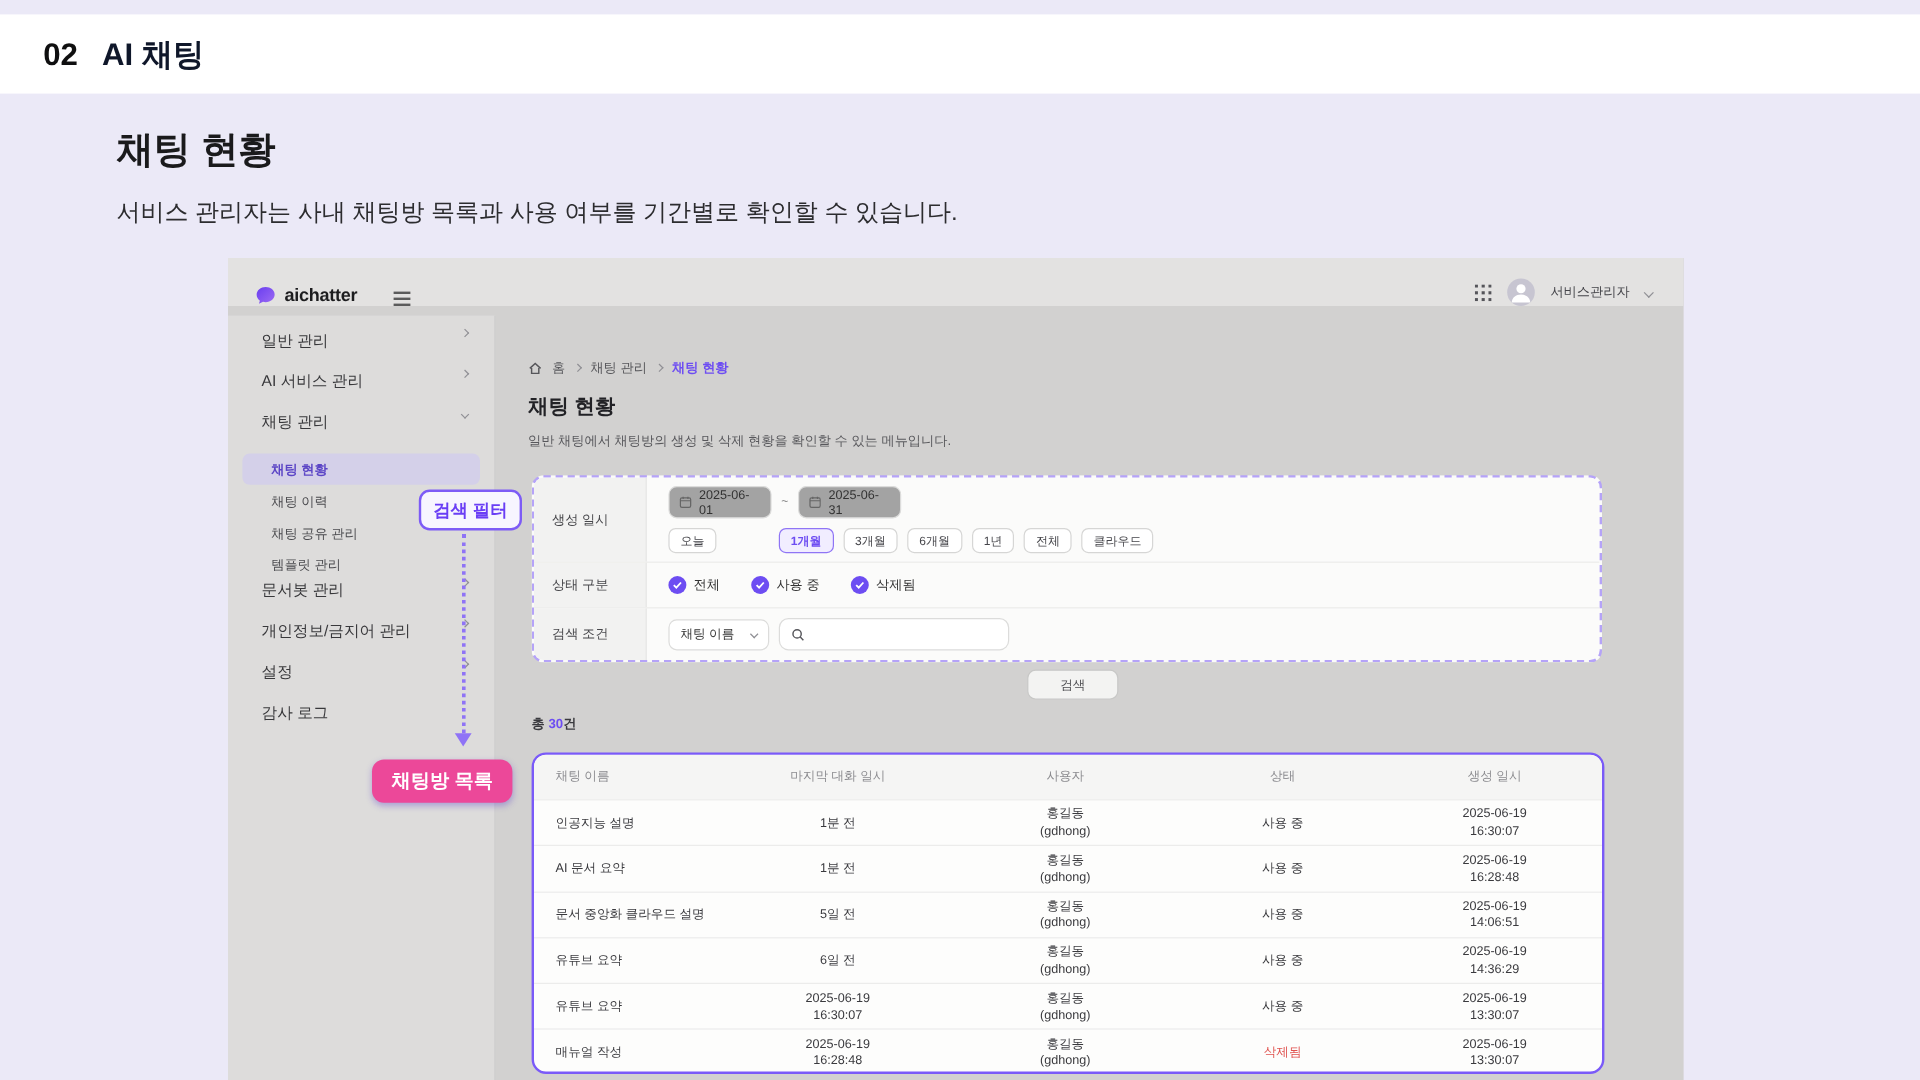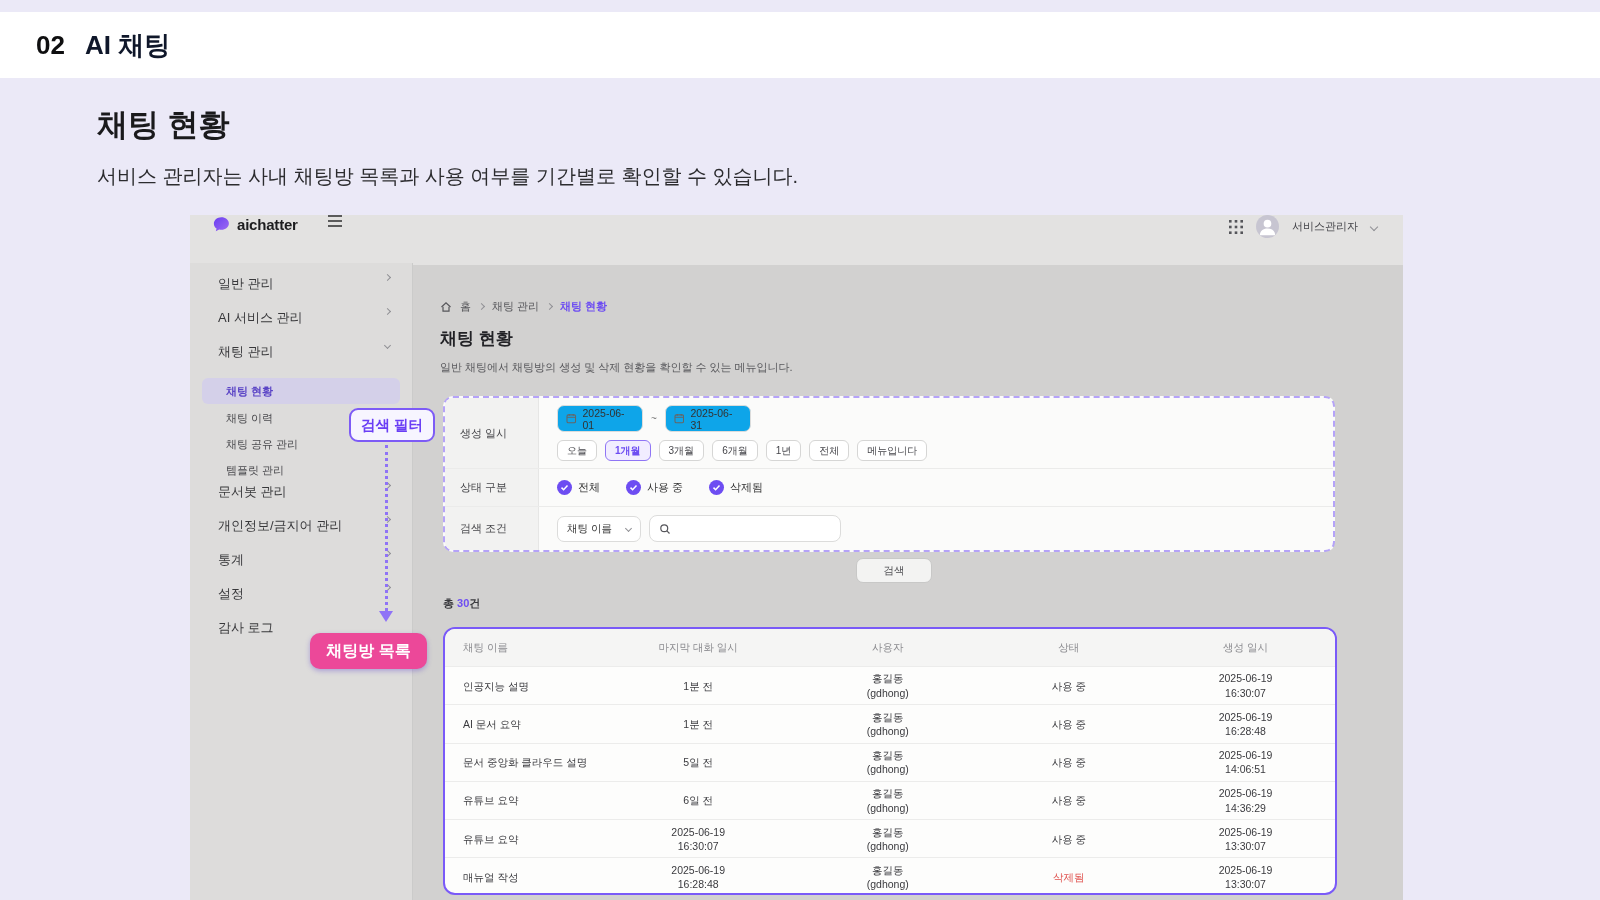--- a/index.html
+++ b/index.html
@@ -14,21 +14,21 @@
   
   .doc-header { position:absolute; top:12px; left:0; width:1600px; height:66px; background:#ffffff; display:flex; align-items:center; padding-left:36px; }
   .doc-header .chapter { font-size:26px; font-weight:bold; color:#0f0f10; }
   .doc-header .chapter-title { font-size:26px; font-weight:bold; color:#0f172a; margin-left:20px; }
   .section-title { position:absolute; left:97px; top:104px; font-size:31px; font-weight:bold; color:#1a1a1c; }
   .section-desc { position:absolute; left:97px; top:163px; font-size:20px; color:#2c2c2f; }
 
   
   .shot { position:absolute; left:190px; top:215px; width:1213px; height:685px; background:#d2d1d0; overflow:hidden; }
 
-  .shot-topbar { position:absolute; top:0; left:0; width:1213px; height:50px; background:#e3e2e1; display:flex; align-items:flex-start; padding:0 26px 12px 22px; }
+  .shot-topbar { position:absolute; top:0; left:0; width:1213px; height:40px; background:#e3e2e1; display:flex; align-items:flex-end; padding:0 26px 0 22px; }
   .logo { display:flex; align-items:center; gap:7px; }
   .logo-text { font-size:15px; font-weight:bold; color:#1d1d1f; letter-spacing:-0.2px; }
   .hamburger { margin-left:30px; display:flex; flex-direction:column; gap:3px; cursor:pointer; }
   .hamburger i { display:block; width:14px; height:2px; background:#5b5b5b; }
   .topbar-right { margin-left:auto; display:flex; align-items:center; gap:13px; }
   .avatar { width:23px; height:23px; border-radius:50%; background:#c7c5d1; display:flex; align-items:center; justify-content:center; overflow:hidden; }
   .user-name { font-size:11px; color:#45454a; }
 
   .chev { display:inline-block; width:6px; height:6px; border-right:1.6px solid #909095; border-bottom:1.6px solid #909095; }
   .chev.right { transform:rotate(-45deg); }
@@ -47,24 +47,24 @@
   .page-title { position:absolute; left:250px; top:112px; font-size:17px; font-weight:bold; color:#222226; }
   .page-desc { position:absolute; left:250px; top:145px; font-size:11px; color:#58585c; }
 
   .filter-panel { position:absolute; left:253px; top:181px; width:892px; height:156px; background:#fbfbfa; border:2px dashed #b5a3f8; border-radius:10px; display:flex; flex-direction:column; overflow:hidden; }
   .f-row { display:flex; flex:1; }
   .f-row + .f-row { border-top:1px solid #ebebea; }
   .f-label { width:94px; background:#f2f2f1; border-right:1px solid #e6e6e5; display:flex; align-items:center; padding-left:15px; font-size:11px; color:#47474b; flex-shrink:0; }
   .f-body { flex:1; display:flex; align-items:center; padding-left:18px; gap:8px; }
   .f-body.stacked { flex-direction:column; align-items:flex-start; justify-content:center; }
   .line { display:flex; align-items:center; gap:8px; }
-  .date-input { width:86px; height:27px; background:#0ea5e9; border:1px solid #dcdcdb; border-radius:7px; display:flex; align-items:center; gap:6px; padding:0 8px; font-size:10.5px; color:#333; cursor:pointer; }
+  .date-input { width:86px; height:27px; background:#a3a3a3; border:1px solid #dcdcdb; border-radius:7px; display:flex; align-items:center; gap:6px; padding:0 8px; font-size:10.5px; color:#333; cursor:pointer; }
   .tilde { font-size:10px; color:#777; }
   .pill { height:21px; padding:0 9px; background:#fff; border:1px solid #d6d6d5; border-radius:6px; font-size:10px; color:#45454a; display:flex; align-items:center; cursor:pointer; }
-  .pill.active { border-color:#8f75f5; background:#f1edff; color:#6d4df2; font-weight:bold; }
+  .pill.active { border-color:#8f75f5; background:#f1edff; color:#6d4df2; font-weight:bold;margin-left:44px; }
   .checkline { display:flex; align-items:center; gap:26px; }
   .check-opt { display:flex; align-items:center; gap:6px; font-size:11px; color:#333; cursor:pointer; }
   .cb { width:15px; height:15px; border-radius:50%; background:#6d4df2; display:inline-flex; align-items:center; justify-content:center; flex-shrink:0; }
   .select-box { width:84px; height:26px; background:#fff; border:1px solid #dcdcdb; border-radius:7px; display:flex; align-items:center; justify-content:space-between; padding:0 9px; font-size:10.5px; color:#333; cursor:pointer; }
   .search-box { width:192px; height:27px; background:#fff; border:1px solid #dcdcdb; border-radius:8px; display:flex; align-items:center; padding:0 9px; gap:6px; }
 
   .search-btn { position:absolute; left:666px; top:343px; width:76px; height:25px; background:#f3f3f2; border:1px solid #c8c8c7; border-radius:7px; font-size:10.5px; color:#4c4c50; display:flex; align-items:center; justify-content:center; cursor:pointer; }
 
   .total-line { position:absolute; left:253px; top:381px; font-size:11px; font-weight:bold; color:#3a3a3e; }
   .total-line .count { color:#6d4df2; }
@@ -156,24 +156,20 @@
       <div class="side-sub">템플릿 관리</div>
       <div class="side-item">
         <span>문서봇 관리</span>
         <span class="chev sm right"></span>
       </div>
       <div class="side-item">
         <span>개인정보/금지어 관리</span>
         <span class="chev sm right"></span>
       </div>
       <div class="side-item">
-        <span>통계</span>
-        <span class="chev sm right"></span>
-      </div>
-      <div class="side-item">
         <span>설정</span>
         <span class="chev sm right"></span>
       </div>
       <div class="side-item">
         <span>감사 로그</span>
       </div>
     </div>
 
   <div class="breadcrumb">
     <svg width="12" height="12" viewBox="0 0 16 16">
@@ -213,21 +209,21 @@
             <span>2025-06-31</span>
           </div>
         </div>
         <div class="line">
             <div class="pill">오늘</div>
             <div class="pill active">1개월</div>
             <div class="pill">3개월</div>
             <div class="pill">6개월</div>
             <div class="pill">1년</div>
             <div class="pill">전체</div>
-            <div class="pill">메뉴입니다</div>
+            <div class="pill">클라우드</div>
           </div>
       </div>
     </div>
     <div class="f-row">
       <div class="f-label">상태 구분</div>
       <div class="f-body">
           <div class="checkline">
             <div class="check-opt">
               <span class="cb">
                 <svg width="9" height="9" viewBox="0 0 12 12">

